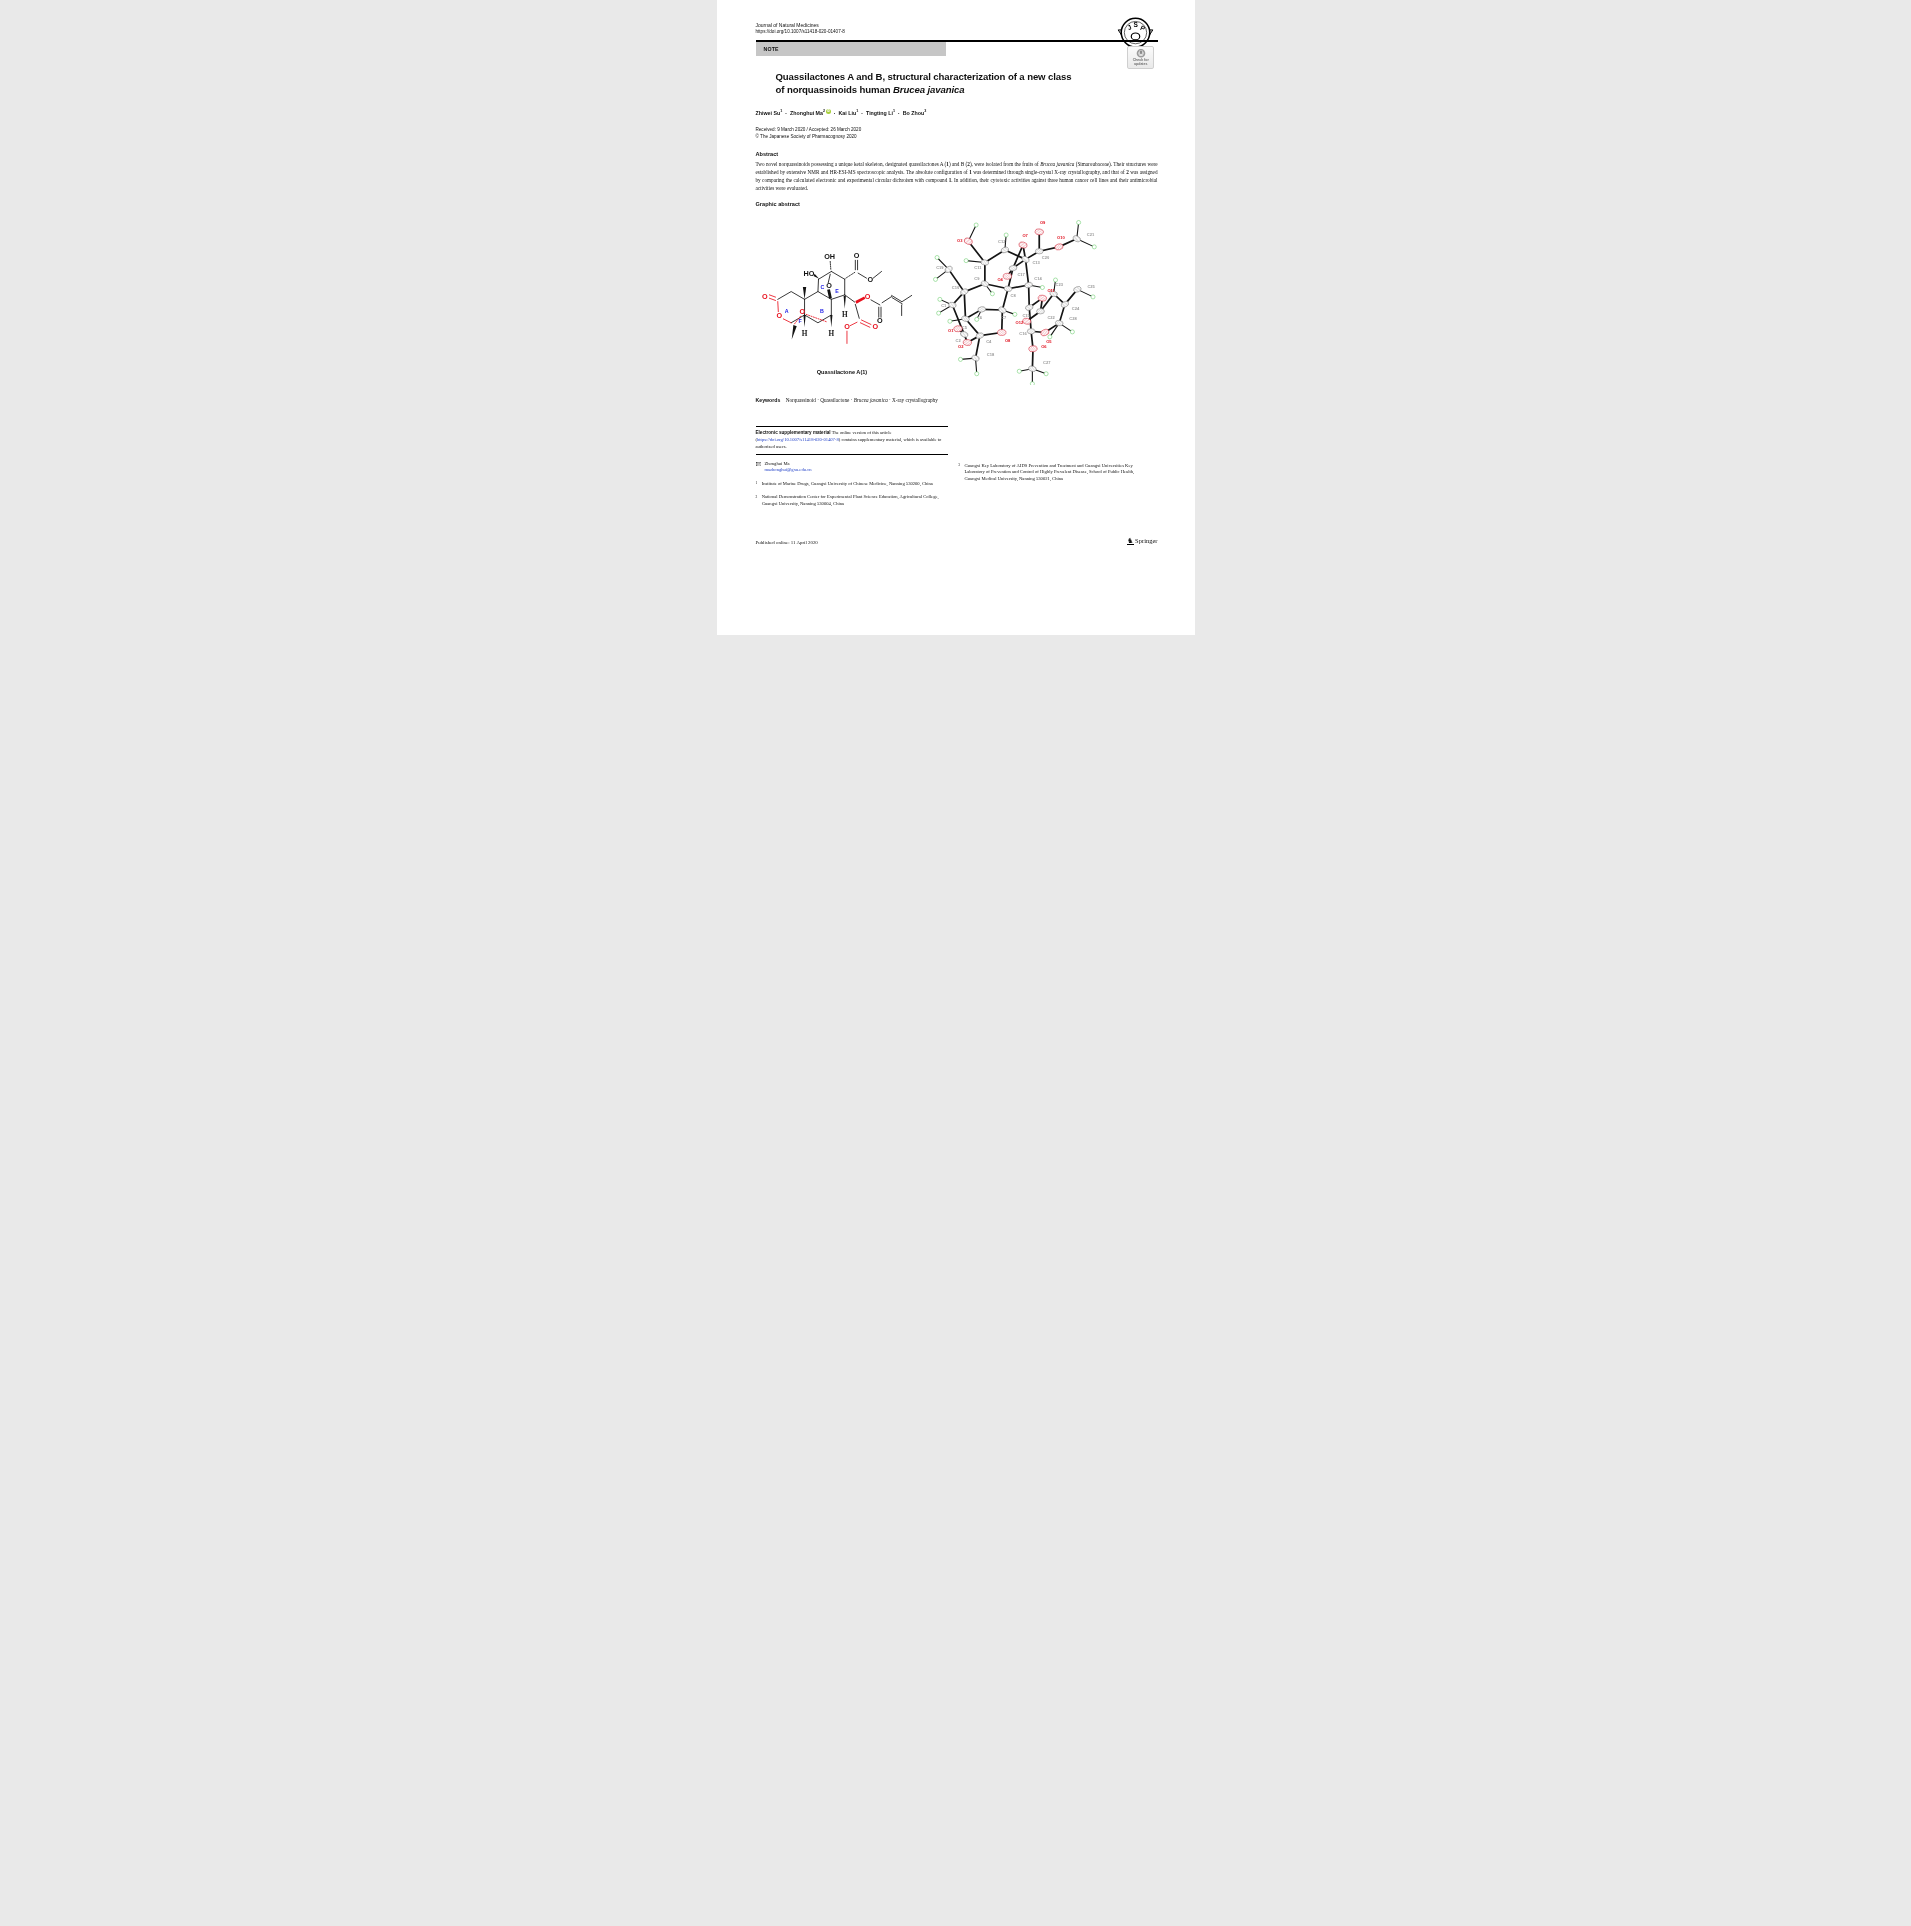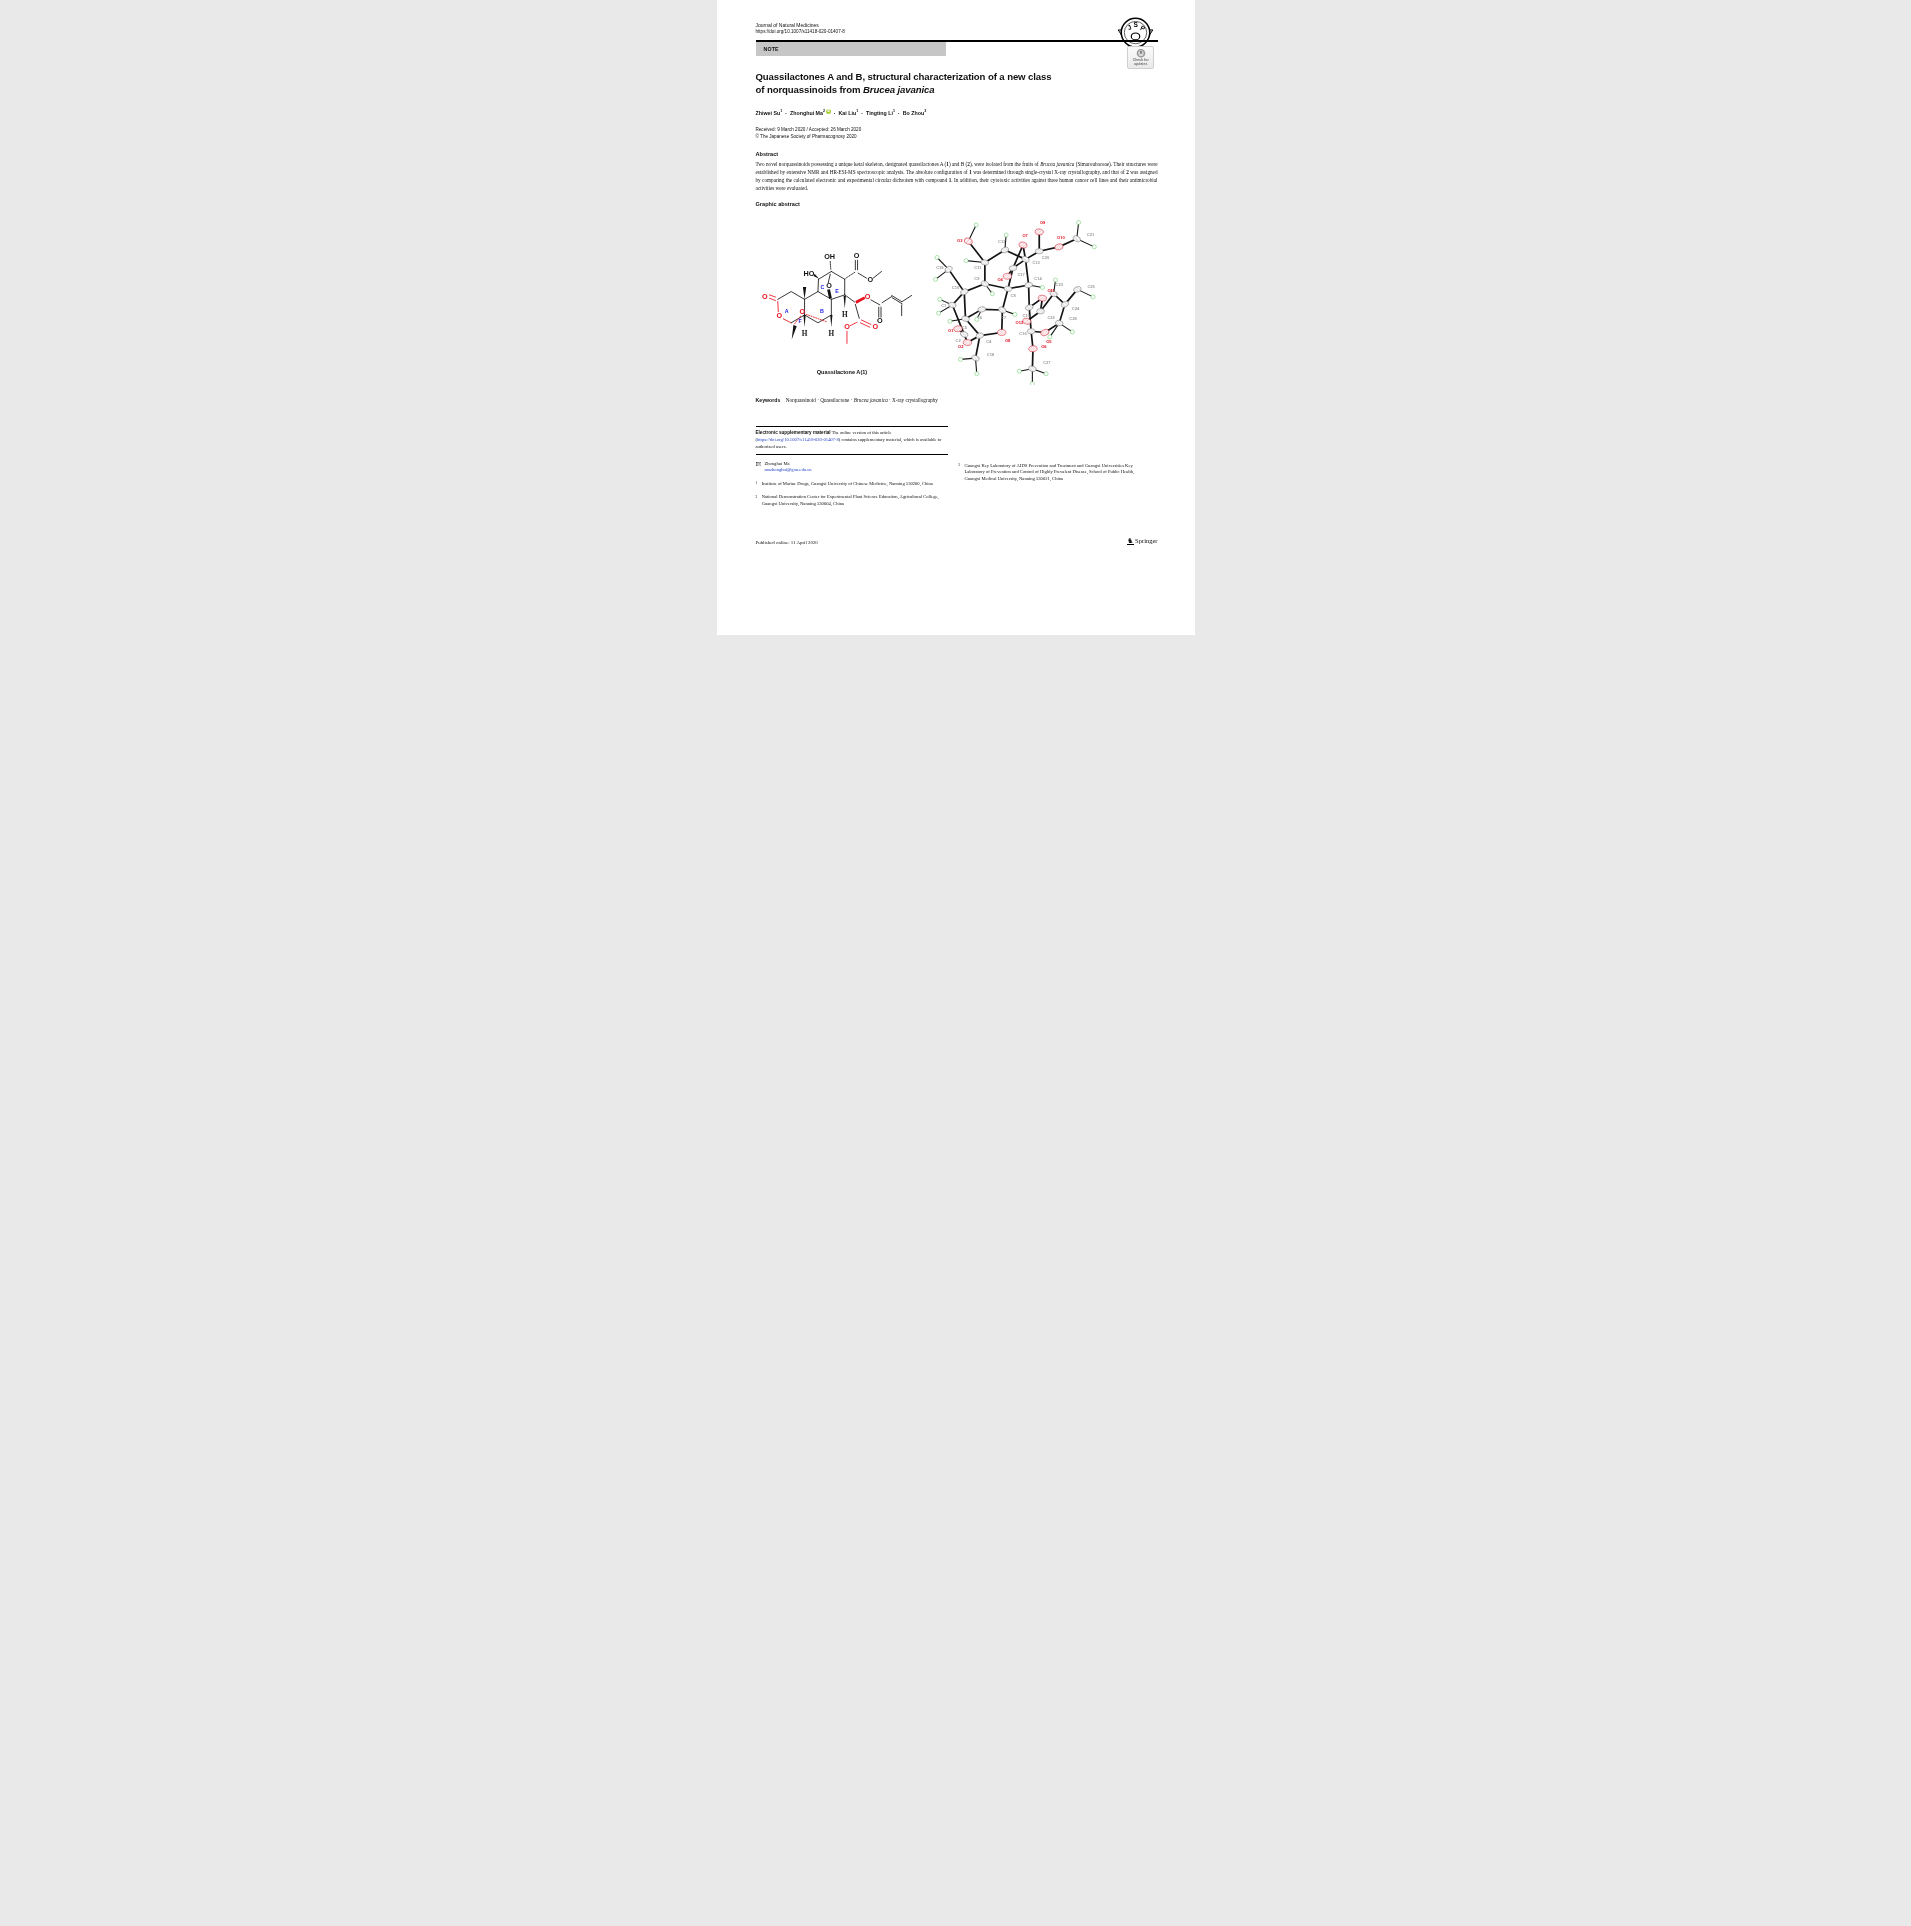--- a/index.html
+++ b/index.html
@@ -13,21 +13,21 @@
   .jsp-logo{position:absolute;right:3.1px;top:-5.4px;}
   .note-bar{margin-top:5.4px;position:relative;}
   .bar-black{height:1.9px;background:#000;width:100%;}
   .note-box{width:190px;height:14.3px;background:#c6c6c6;display:flex;align-items:center;}
   .note-label{font-size:5.2px;font-weight:bold;letter-spacing:0.2px;padding-left:8px;}
   .check-badge{position:absolute;right:3.1px;top:6.2px;width:25.4px;height:21px;background:linear-gradient(#fbfbfb,#e9e9e9);
                border:0.4px solid #cfcfcf;border-radius:1.9px;display:flex;flex-direction:column;align-items:center;
                justify-content:center;cursor:pointer;}
   .check-badge .txt{font-size:3.5px;line-height:1.1;color:#6f6f6f;font-weight:bold;text-align:center;margin-top:0.8px;}
   
-  .title{margin-top:15.4px;font-size:9.6px;font-weight:bold;line-height:1.34;letter-spacing:-0.1px;}
+  .title{margin-top:15.4px;font-size:9.6px;font-weight:bold;line-height:1.34;letter-spacing:-0.1px;margin-left:20px;}
   .authors{margin-top:11.6px;font-size:5.3px;font-weight:bold;}
   .authors sup{font-weight:bold;font-size:3.7px;}
   .author-sep{padding:0 1.5px;}
   .orcid{display:inline-block;width:5px;height:5px;border-radius:50%;background:#a6ce39;color:#fff;
          font-size:2.9px;font-weight:bold;text-align:center;line-height:5px;vertical-align:super;margin-left:0.8px;}
   .dates{margin-top:10px;font-size:4.6px;line-height:1.55;}
   
   .sec-head{margin-top:11.6px;font-size:5.6px;font-weight:bold;}
   .abstract-text{font-family:"Liberation Serif",serif;font-size:5.2px;line-height:1.56;text-align:justify;margin-top:2.3px;}
   
@@ -106,21 +106,21 @@
       </svg>
       <div class="txt">
         <div>Check for</div>
         <div>updates</div>
       </div>
     </div>
   </div>
 
   <h1 class="title">
     <div>Quassilactones A and B, structural characterization of a new class</div>
-    <div><span>of norquassinoids from </span><span style="font-style: italic;">Brucea javanica</span></div>
+    <div><span>of norquassinoids human </span><span style="font-style: italic;">Brucea javanica</span></div>
   </h1>
 
   <div class="authors" id="authors-line"><span>Zhiwei Su</span><sup>1</sup><span class="author-sep"> · </span><span>Zhonghui Ma</span><sup>2</sup><span class="orcid">iD</span><span class="author-sep"> · </span><span>Kai Liu</span><sup>1</sup><span class="author-sep"> · </span><span>Tingting Li</span><sup>1</sup><span class="author-sep"> · </span><span>Bo Zhou</span><sup>3</sup></div>
 
   <div class="dates">
     <div>Received: 9 March 2020 / Accepted: 26 March 2020</div>
     <div>© The Japanese Society of Pharmacognosy 2020</div>
   </div>
 
   <div class="sec-head">Abstract</div>

